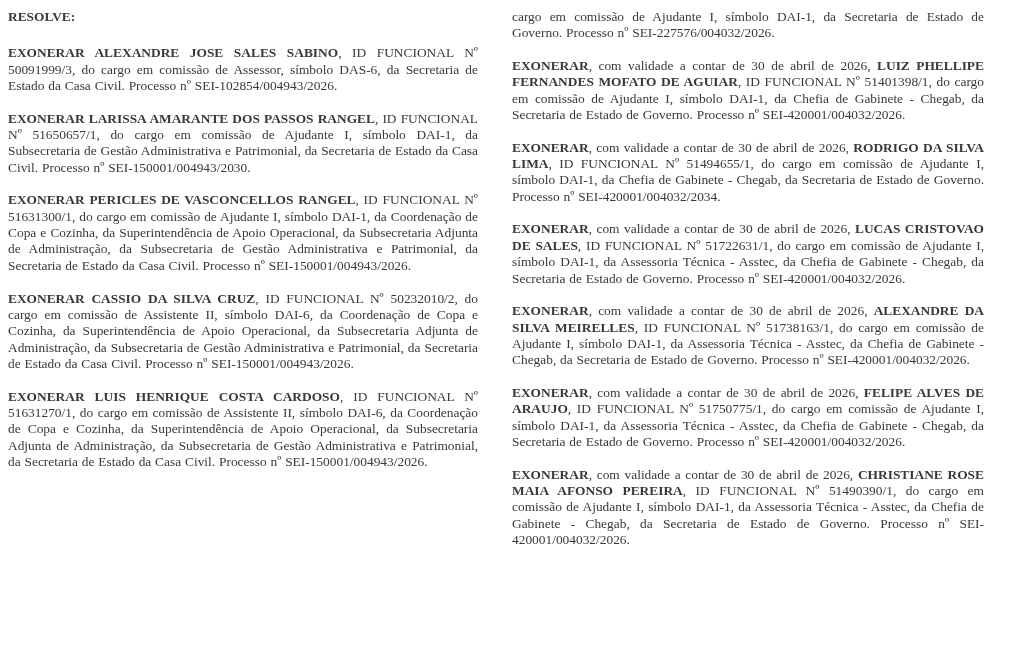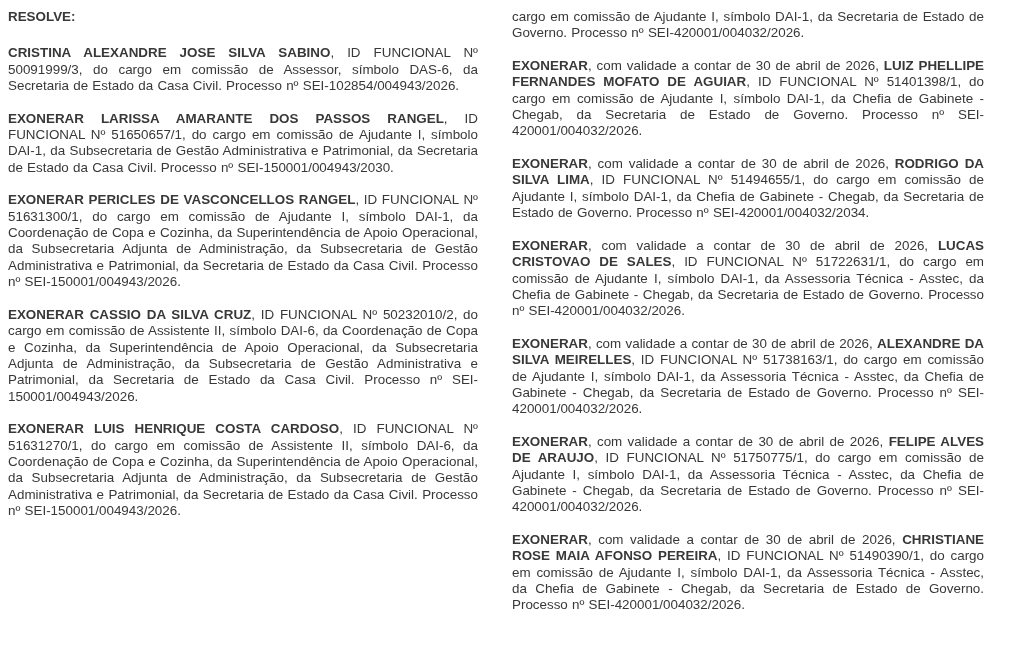--- a/index.html
+++ b/index.html
@@ -6,21 +6,21 @@
     margin: 0;
     padding: 0;
     background: #ffffff;
   }
   .page {
     position: relative;
     width: 1022px;
     height: 648px;
     background: #ffffff;
     overflow: hidden;
-    font-family: Liberation Sans, sans-serif;
+    font-family: Liberation Serif, serif;
     color: #383838;
   }
   .column {
     position: absolute;
     top: 9px;
     font-size: 13.4px;
     line-height: 16.35px;
     text-align: justify;
   }
   .column-left  { left: 8px;   width: 470px; }
@@ -38,30 +38,30 @@
   .run { font-weight: normal; }
   .run.bold { font-weight: bold; }
 </style>
 </head>
 <body>
 
 <div class="page">
   <div class="column column-left">
     <p class="para heading">RESOLVE:</p>
     <div>
-        <p class="para"><span class="run bold">CRISTINA ALEXANDRE JOSE SILVA SABINO</span><span class="run">, ID FUNCIONAL Nº 50091999/3, do cargo em comissão de Assessor, símbolo DAS-6, da Secretaria de Estado da Casa Civil. Processo nº SEI-102854/004943/2026.</span></p>
+        <p class="para"><span class="run bold">EXONERAR ALEXANDRE JOSE SALES SABINO</span><span class="run">, ID FUNCIONAL Nº 50091999/3, do cargo em comissão de Assessor, símbolo DAS-6, da Secretaria de Estado da Casa Civil. Processo nº SEI-102854/004943/2026.</span></p>
         <p class="para"><span class="run bold">EXONERAR LARISSA AMARANTE DOS PASSOS RANGEL</span><span class="run">, ID FUNCIONAL Nº 51650657/1, do cargo em comissão de Ajudante I, símbolo DAI-1, da Subsecretaria de Gestão Administrativa e Patrimonial, da Secretaria de Estado da Casa Civil. Processo nº SEI-150001/004943/2030.</span></p>
         <p class="para"><span class="run bold">EXONERAR PERICLES DE VASCONCELLOS RANGEL</span><span class="run">, ID FUNCIONAL Nº 51631300/1, do cargo em comissão de Ajudante I, símbolo DAI-1, da Coordenação de Copa e Cozinha, da Superintendência de Apoio Operacional, da Subsecretaria Adjunta de Administração, da Subsecretaria de Gestão Administrativa e Patrimonial, da Secretaria de Estado da Casa Civil. Processo nº SEI-150001/004943/2026.</span></p>
         <p class="para"><span class="run bold">EXONERAR CASSIO DA SILVA CRUZ</span><span class="run">, ID FUNCIONAL Nº 50232010/2, do cargo em comissão de Assistente II, símbolo DAI-6, da Coordenação de Copa e Cozinha, da Superintendência de Apoio Operacional, da Subsecretaria Adjunta de Administração, da Subsecretaria de Gestão Administrativa e Patrimonial, da Secretaria de Estado da Casa Civil. Processo nº SEI-150001/004943/2026.</span></p>
         <p class="para"><span class="run bold">EXONERAR LUIS HENRIQUE COSTA CARDOSO</span><span class="run">, ID FUNCIONAL Nº 51631270/1, do cargo em comissão de Assistente II, símbolo DAI-6, da Coordenação de Copa e Cozinha, da Superintendência de Apoio Operacional, da Subsecretaria Adjunta de Administração, da Subsecretaria de Gestão Administrativa e Patrimonial, da Secretaria de Estado da Casa Civil. Processo nº SEI-150001/004943/2026.</span></p>
       </div>
   </div>
   <div class="column column-right">
     <div>
-        <p class="para"><span class="run">cargo em comissão de Ajudante I, símbolo DAI-1, da Secretaria de Estado de Governo. Processo nº SEI-420001/004032/2026.</span></p>
+        <p class="para"><span class="run">cargo em comissão de Ajudante I, símbolo DAI-1, da Secretaria de Estado de Governo. Processo nº SEI-227576/004032/2026.</span></p>
         <p class="para"><span class="run bold">EXONERAR</span><span class="run">, com validade a contar de 30 de abril de 2026, </span><span class="run bold">LUIZ PHELLIPE FERNANDES MOFATO DE AGUIAR</span><span class="run">, ID FUNCIONAL Nº 51401398/1, do cargo em comissão de Ajudante I, símbolo DAI-1, da Chefia de Gabinete - Chegab, da Secretaria de Estado de Governo. Processo nº SEI-420001/004032/2026.</span></p>
         <p class="para"><span class="run bold">EXONERAR</span><span class="run">, com validade a contar de 30 de abril de 2026, </span><span class="run bold">RODRIGO DA SILVA LIMA</span><span class="run">, ID FUNCIONAL Nº 51494655/1, do cargo em comissão de Ajudante I, símbolo DAI-1, da Chefia de Gabinete - Chegab, da Secretaria de Estado de Governo. Processo nº SEI-420001/004032/2034.</span></p>
         <p class="para"><span class="run bold">EXONERAR</span><span class="run">, com validade a contar de 30 de abril de 2026, </span><span class="run bold">LUCAS CRISTOVAO DE SALES</span><span class="run">, ID FUNCIONAL Nº 51722631/1, do cargo em comissão de Ajudante I, símbolo DAI-1, da Assessoria Técnica - Asstec, da Chefia de Gabinete - Chegab, da Secretaria de Estado de Governo. Processo nº SEI-420001/004032/2026.</span></p>
         <p class="para"><span class="run bold">EXONERAR</span><span class="run">, com validade a contar de 30 de abril de 2026, </span><span class="run bold">ALEXANDRE DA SILVA MEIRELLES</span><span class="run">, ID FUNCIONAL Nº 51738163/1, do cargo em comissão de Ajudante I, símbolo DAI-1, da Assessoria Técnica - Asstec, da Chefia de Gabinete - Chegab, da Secretaria de Estado de Governo. Processo nº SEI-420001/004032/2026.</span></p>
         <p class="para"><span class="run bold">EXONERAR</span><span class="run">, com validade a contar de 30 de abril de 2026, </span><span class="run bold">FELIPE ALVES DE ARAUJO</span><span class="run">, ID FUNCIONAL Nº 51750775/1, do cargo em comissão de Ajudante I, símbolo DAI-1, da Assessoria Técnica - Asstec, da Chefia de Gabinete - Chegab, da Secretaria de Estado de Governo. Processo nº SEI-420001/004032/2026.</span></p>
         <p class="para"><span class="run bold">EXONERAR</span><span class="run">, com validade a contar de 30 de abril de 2026, </span><span class="run bold">CHRISTIANE ROSE MAIA AFONSO PEREIRA</span><span class="run">, ID FUNCIONAL Nº 51490390/1, do cargo em comissão de Ajudante I, símbolo DAI-1, da Assessoria Técnica - Asstec, da Chefia de Gabinete - Chegab, da Secretaria de Estado de Governo. Processo nº SEI-420001/004032/2026.</span></p>
       </div>
   </div>
 </div>
 

